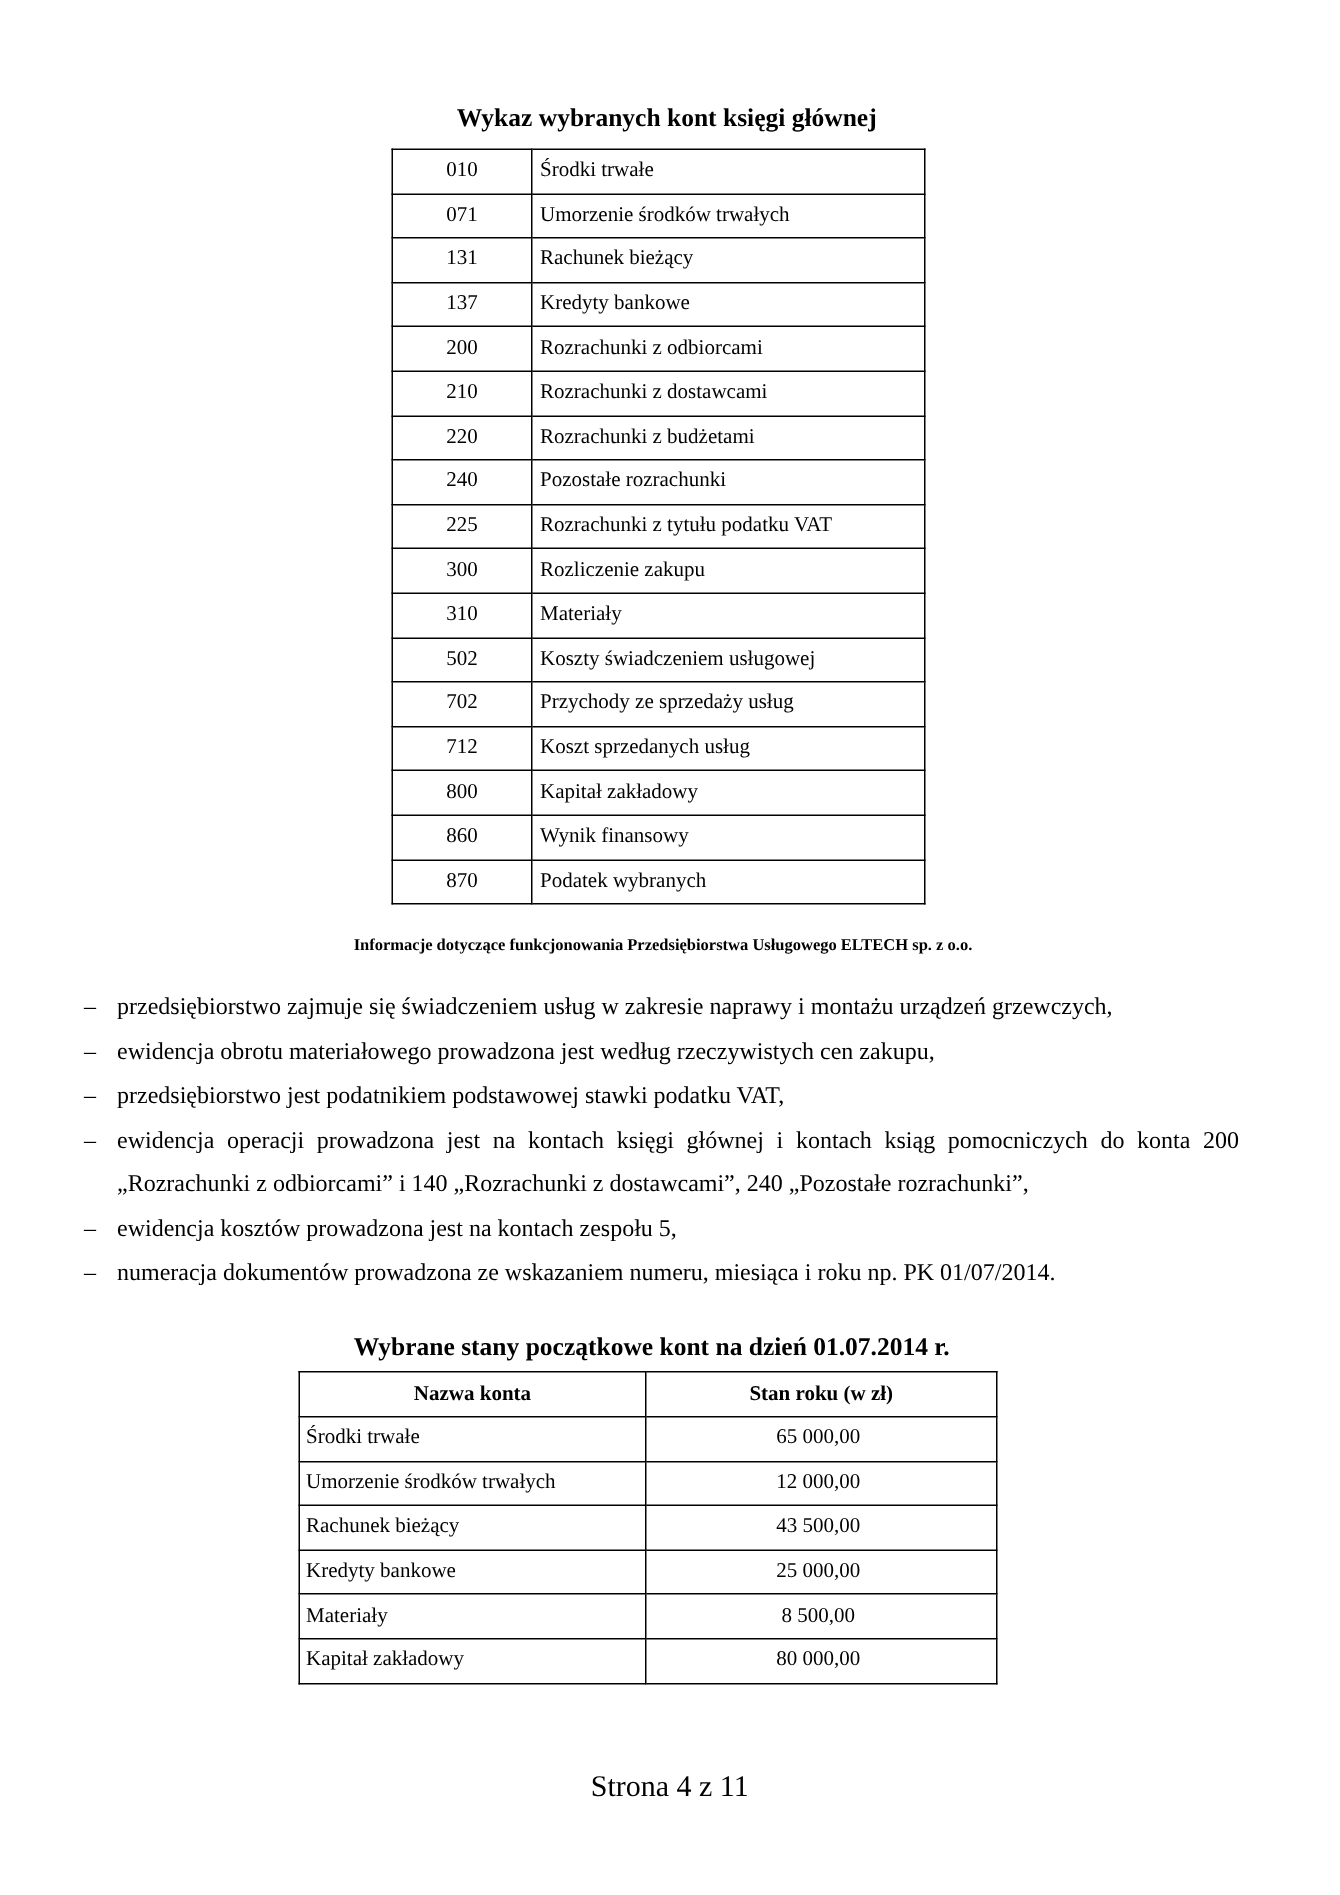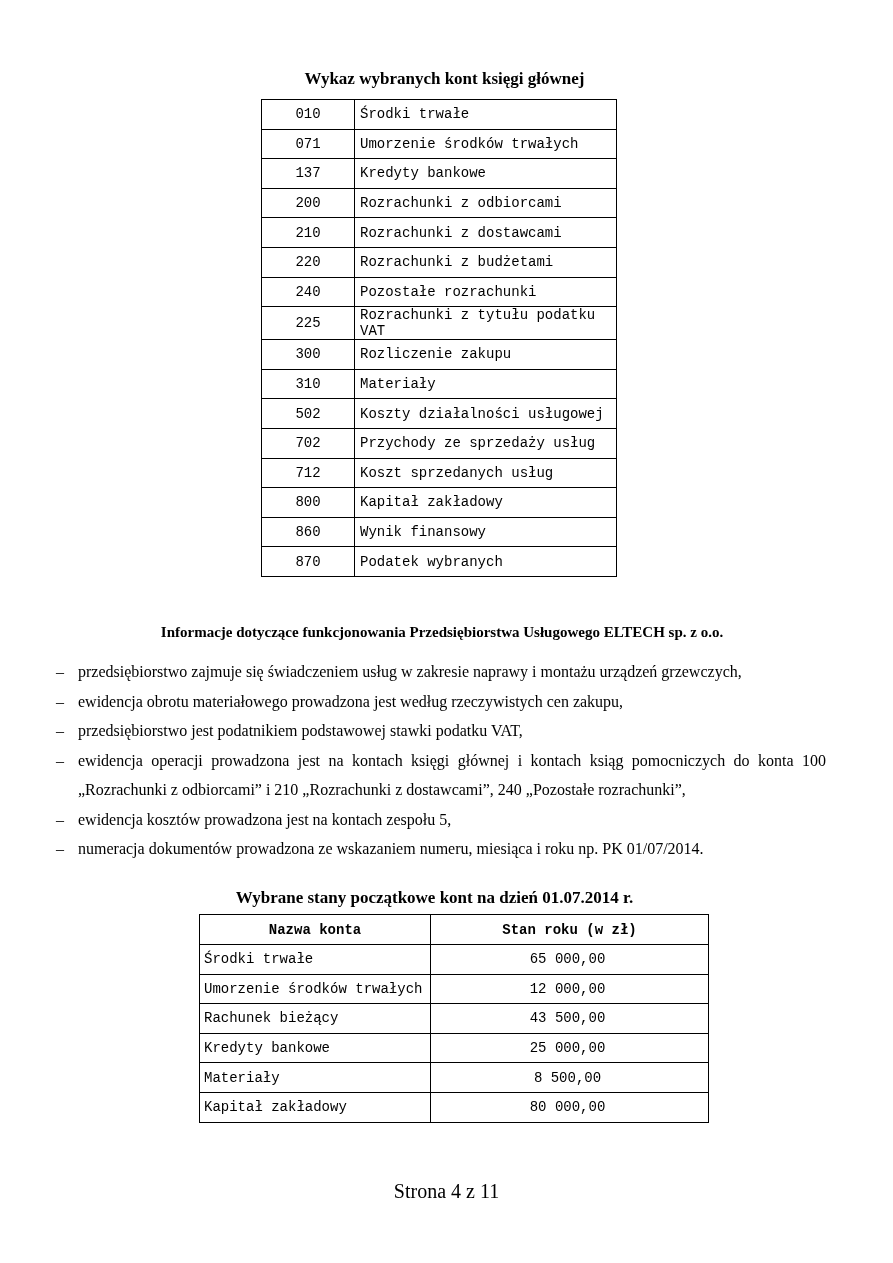--- a/index.html
+++ b/index.html
@@ -2,29 +2,29 @@
 <html><head>
   <meta charset="utf-8">
   <style>
     html, body { margin: 0; padding: 0; background: #ffffff; }
     body { width: 893px; height: 1263px; position: relative; overflow: hidden; color: #000; }
     .title {
       position: absolute; left: 0; width: 893px; text-align: center;
       font-family: "Liberation Serif", serif; font-weight: bold; font-size: 17px;
     }
     #t1 { top: 69px; left: -2px; }
-    #t2 { top: 624px; left: 42px; width: 800px; font-size: 15px; }
+    #t2 { top: 624px; left: 42px; width: 800px; font-size: 11px; }
     #t3 { top: 888px; left: -12px; }
-    table { border-collapse: collapse; position: absolute; font-family: Liberation Mono, monospace; font-size: 14px; }
+    table { border-collapse: collapse; position: absolute; font-family: Liberation Serif, serif; font-size: 14px; }
     td, th { border: 1px solid #000; padding: 0; }
     #accounts { left: 261px; top: 99px; width: 356px; }
     #accounts td { height: 28.6px; }
     #accounts td.code { width: 92px; text-align: center; }
     #accounts td.name { padding-left: 5px; }
-    #balances { left: 199px; top: 914px; width: 510px; }
+    #balances { left: 199px; top: 914px; width: 466px; }
     #balances th { height: 29px; font-weight: bold; text-align: center; }
     #balances td { height: 28.6px; }
     #balances td.bname { width: 226px; padding-left: 4px; }
     #balances td.bval { text-align: center; padding-right: 4px; }
     ul#info {
       position: absolute; left: 56px; top: 657px; width: 770px; margin: 0; padding: 0;
       list-style: none; font-family: "Liberation Serif", serif; font-size: 16px; line-height: 29.5px;
     }
     ul#info li { position: relative; padding-left: 22px; text-align: justify; }
     ul#info li .dash { position: absolute; left: 0; top: 0; }
@@ -40,20 +40,24 @@
 
 <table id="accounts">
   <tbody>
     <tr>
         <td class="code">010</td>
         <td class="name">Środki trwałe</td>
       </tr>
     <tr>
         <td class="code">071</td>
         <td class="name">Umorzenie środków trwałych</td>
+      </tr>
+    <tr>
+        <td class="code">131</td>
+        <td class="name">Rachunek bieżący</td>
       </tr>
     <tr>
         <td class="code">137</td>
         <td class="name">Kredyty bankowe</td>
       </tr>
     <tr>
         <td class="code">200</td>
         <td class="name">Rozrachunki z odbiorcami</td>
       </tr>
     <tr>
@@ -75,21 +79,21 @@
     <tr>
         <td class="code">300</td>
         <td class="name">Rozliczenie zakupu</td>
       </tr>
     <tr>
         <td class="code">310</td>
         <td class="name">Materiały</td>
       </tr>
     <tr>
         <td class="code">502</td>
-        <td class="name">Koszty działalności usługowej</td>
+        <td class="name">Koszty świadczeniem usługowej</td>
       </tr>
     <tr>
         <td class="code">702</td>
         <td class="name">Przychody ze sprzedaży usług</td>
       </tr>
     <tr>
         <td class="code">712</td>
         <td class="name">Koszt sprzedanych usług</td>
       </tr>
     <tr>
@@ -106,21 +110,21 @@
       </tr>
   </tbody>
 </table>
 
 <div id="t2" class="title">Informacje dotyczące funkcjonowania Przedsiębiorstwa Usługowego ELTECH sp. z o.o.</div>
 
 <ul id="info">
   <li><span class="dash">–</span><span>przedsiębiorstwo zajmuje się świadczeniem usług w zakresie naprawy i montażu urządzeń grzewczych,</span></li>
   <li><span class="dash">–</span><span>ewidencja obrotu materiałowego prowadzona jest według rzeczywistych cen zakupu,</span></li>
   <li><span class="dash">–</span><span>przedsiębiorstwo jest podatnikiem podstawowej stawki podatku VAT,</span></li>
-  <li><span class="dash">–</span><span>ewidencja operacji prowadzona jest na kontach księgi głównej i kontach ksiąg pomocniczych do konta 100 „Rozrachunki z odbiorcami” i 210 „Rozrachunki z dostawcami”, 240 „Pozostałe rozrachunki”,</span></li>
+  <li><span class="dash">–</span><span>ewidencja operacji prowadzona jest na kontach księgi głównej i kontach ksiąg pomocniczych do konta 200 „Rozrachunki z odbiorcami” i 140 „Rozrachunki z dostawcami”, 240 „Pozostałe rozrachunki”,</span></li>
   <li><span class="dash">–</span><span>ewidencja kosztów prowadzona jest na kontach zespołu 5,</span></li>
   <li><span class="dash">–</span><span>numeracja dokumentów prowadzona ze wskazaniem numeru, miesiąca i roku np. PK 01/07/2014.</span></li>
 </ul>
 
 <div id="t3" class="title">Wybrane stany początkowe kont na dzień 01.07.2014 r.</div>
 
 <table id="balances">
   <thead>
     <tr>
       <th>Nazwa konta</th>

